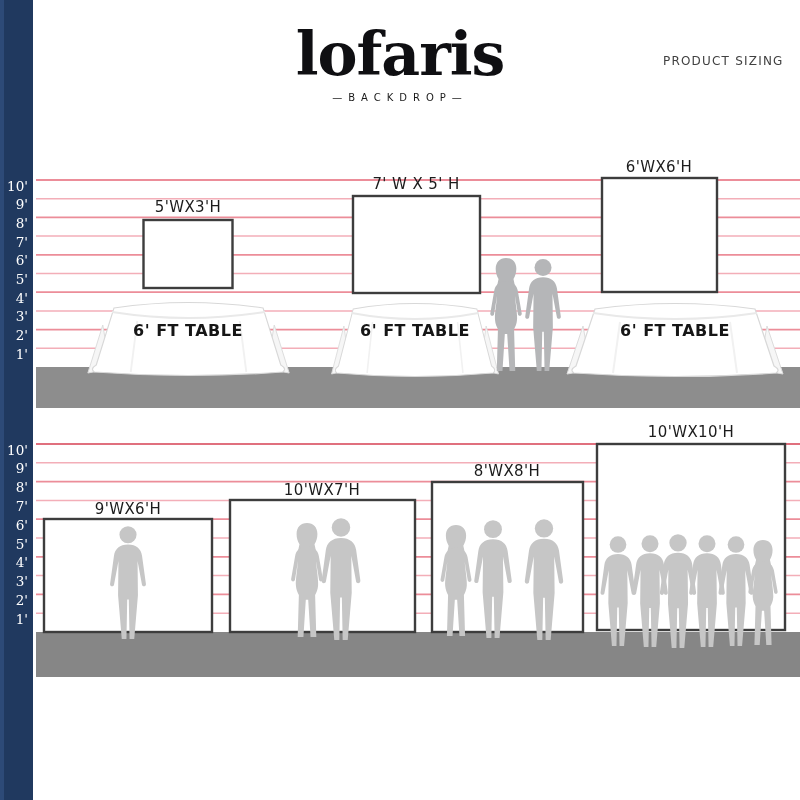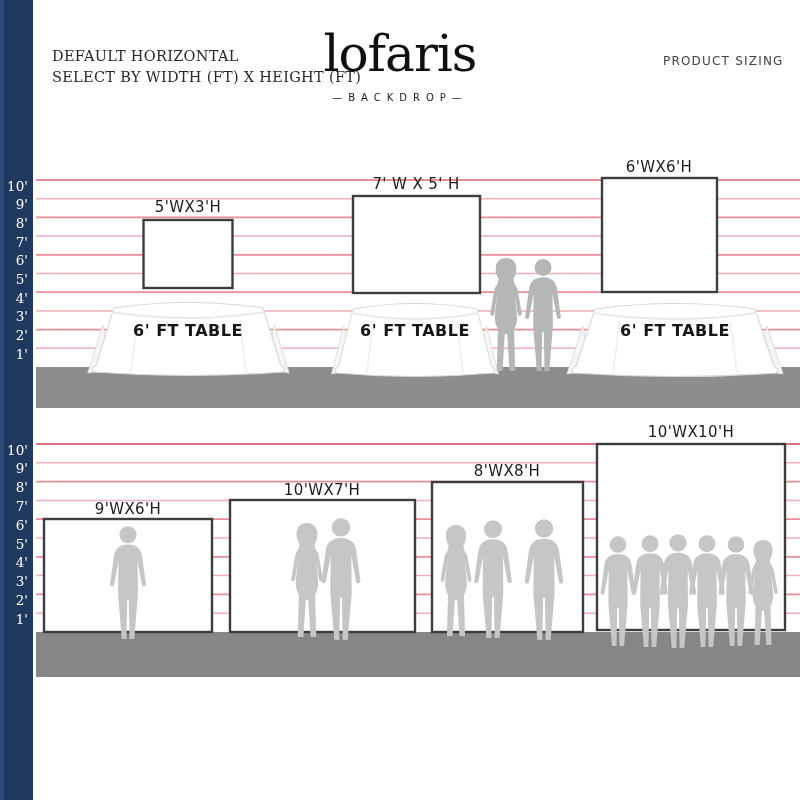--- a/index.html
+++ b/index.html
@@ -3,21 +3,21 @@
 <meta charset="utf-8">
 <style>
   html,body{margin:0;padding:0;background:#ffffff;}
   .canvas{position:relative;width:800px;height:800px;background:#ffffff;overflow:hidden;
           font-family:"DejaVu Sans","Liberation Sans",sans-serif;}
   .ruler-bar{position:absolute;left:0;top:0;width:33px;height:800px;background:#20395f;
              border-left:4px solid #2d4a77;box-sizing:border-box;}
   .hdr-left{position:absolute;left:52px;top:46px;font-family:"DejaVu Serif","Liberation Serif",serif;
             font-size:14.5px;line-height:21px;color:#26262e;letter-spacing:.3px;white-space:nowrap;}
   .logo-wrap{position:absolute;left:290px;top:30px;width:220px;text-align:center;}
-  .logo-name{font-family:"DejaVu Serif","Liberation Serif",serif;font-weight:normal;font-size:50px;
+  .logo-name{font-family:"DejaVu Serif","Liberation Serif",serif;font-weight:bold;font-size:60px;
              line-height:48px;color:#0f0f12;letter-spacing:-1px;}
   .logo-sub{font-family:"DejaVu Sans","Liberation Sans",sans-serif;font-size:10px;color:#1a1a1a;
             letter-spacing:6px;margin-top:14px;white-space:nowrap;}
   .hdr-right{position:absolute;left:663px;top:54px;font-size:12px;color:#414141;
              letter-spacing:1.2px;white-space:nowrap;}
   svg{position:absolute;left:0;top:0;}
   .ruler-num{font-family:"DejaVu Serif","Liberation Serif",serif;font-size:13.5px;fill:#ffffff;}
   .size-label{font-size:15px;fill:#1c1c1c;letter-spacing:.4px;}
   .table-label{font-size:16px;font-weight:600;fill:#161616;letter-spacing:.5px;}
   .bd{fill:#ffffff;stroke:#3d3d3d;stroke-width:2.4;}
@@ -174,24 +174,20 @@
     <g>
       <use href="#sil-man" class="sil2" transform="translate(596.2,536) scale(0.948)"></use>
       <use href="#sil-man" class="sil2" transform="translate(627.8,535) scale(0.966)"></use>
       <use href="#sil-man" class="sil2" transform="translate(655.4,534) scale(0.983)"></use>
       <use href="#sil-man" class="sil2" transform="translate(684.8,535) scale(0.966)"></use>
       <use href="#sil-man" class="sil2" transform="translate(714.2,536) scale(0.948)"></use>
       <use href="#sil-woman" class="sil2" transform="translate(742,540) scale(0.913)"></use>
     </g>
   </svg>
 
-  <div class="hdr-left">
-    <div>DEFAULT HORIZONTAL</div>
-    <div>SELECT BY WIDTH (FT) X HEIGHT (FT)</div>
-  </div>
 
   <div class="logo-wrap">
     <div class="logo-name">lofaris</div>
     <div class="logo-sub">—BACKDROP—</div>
   </div>
 
   <div class="hdr-right">PRODUCT SIZING</div>
 
 </div>
 

